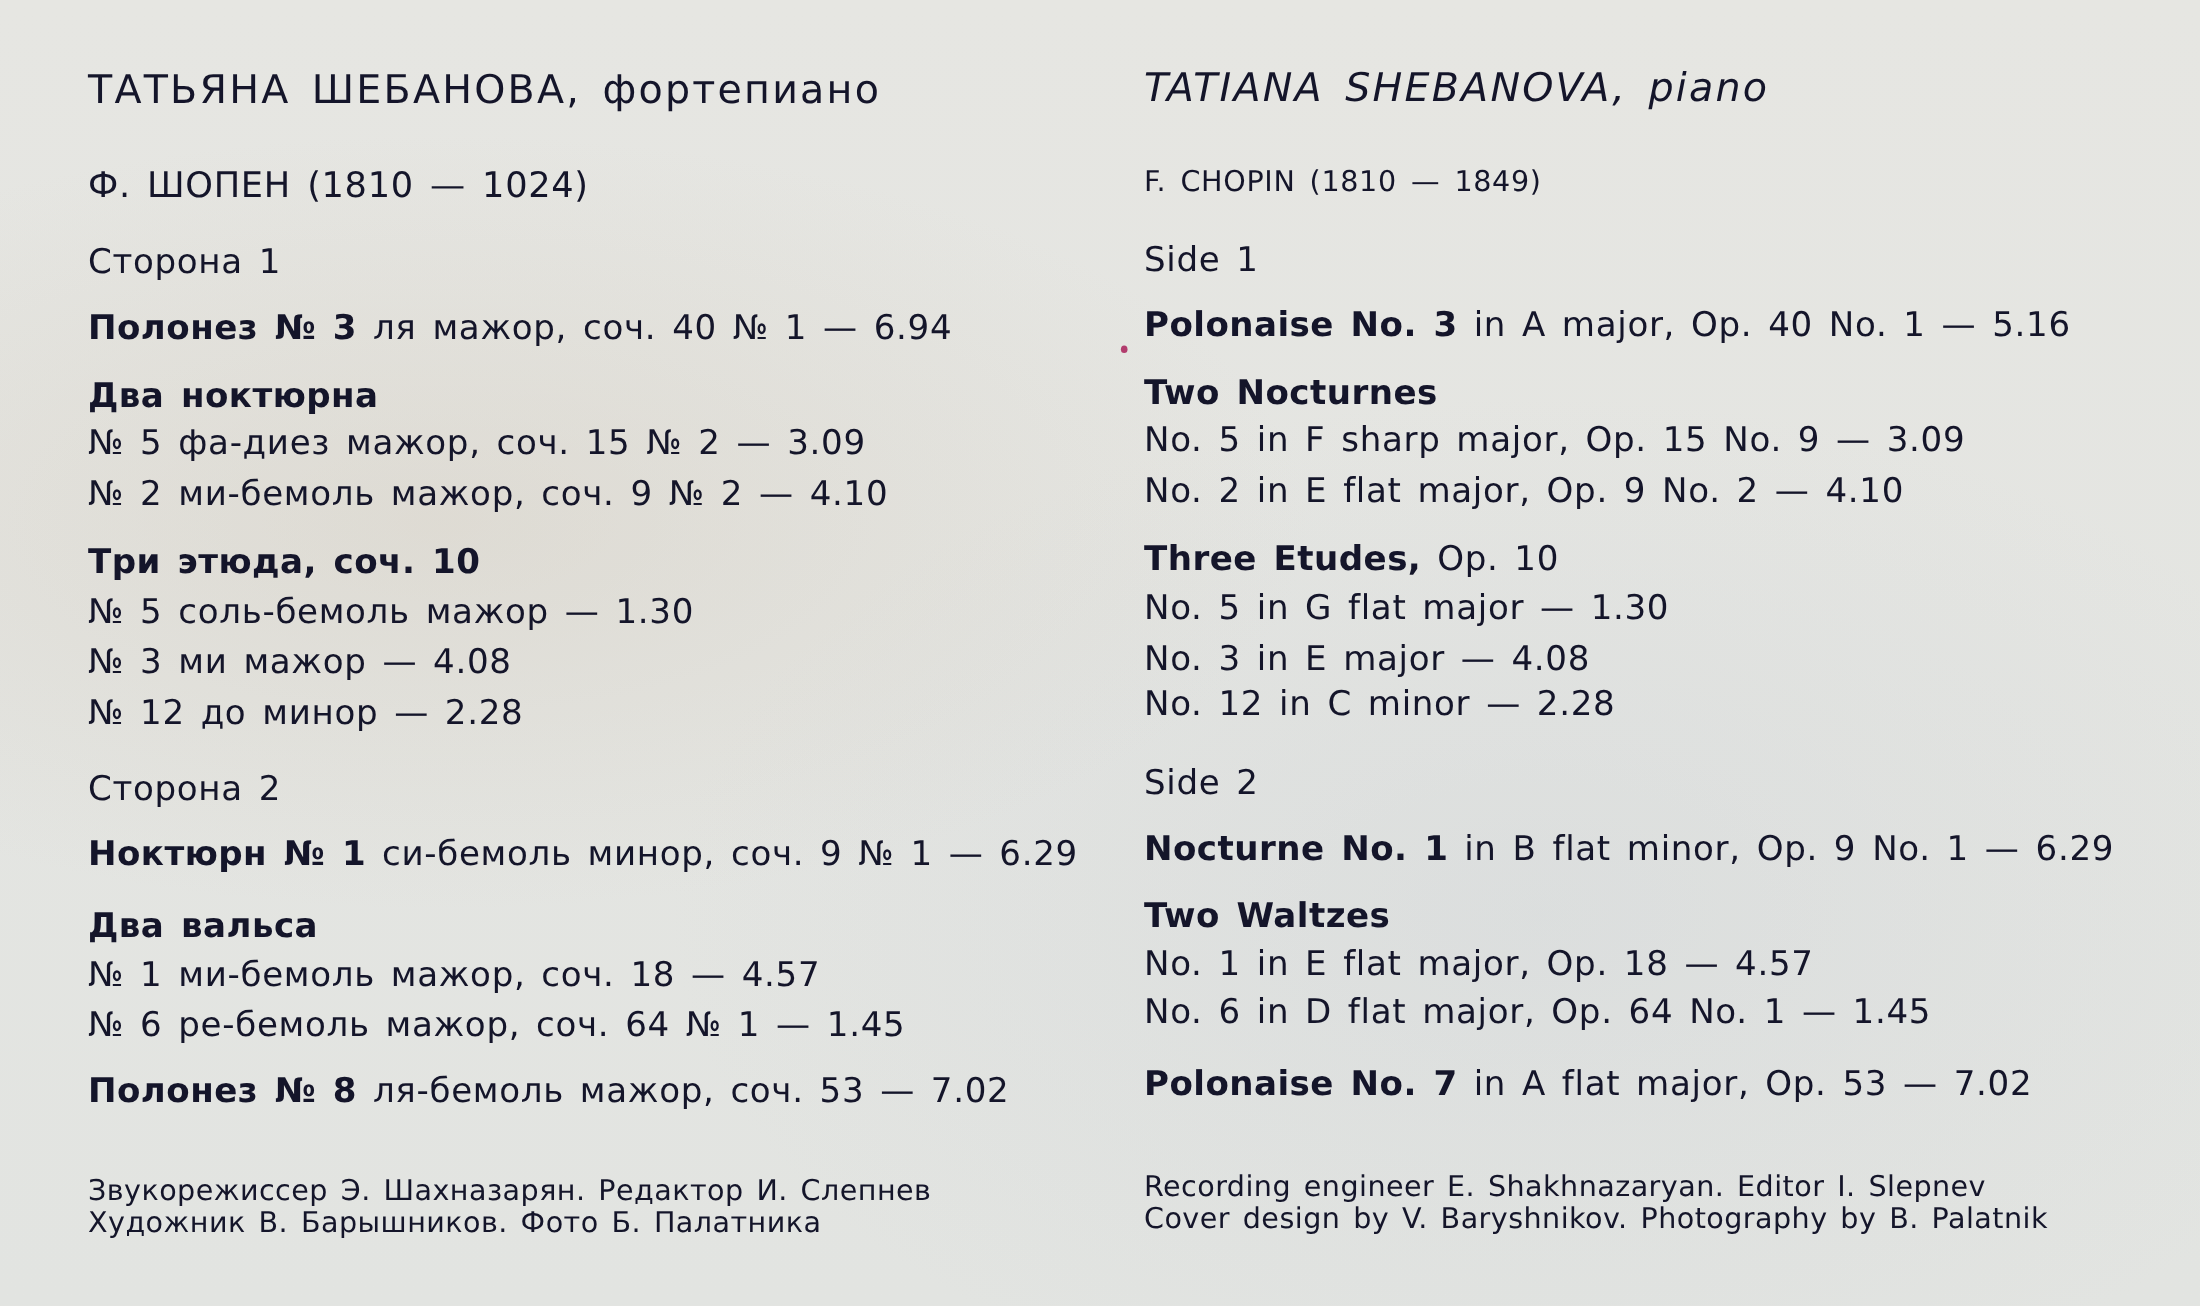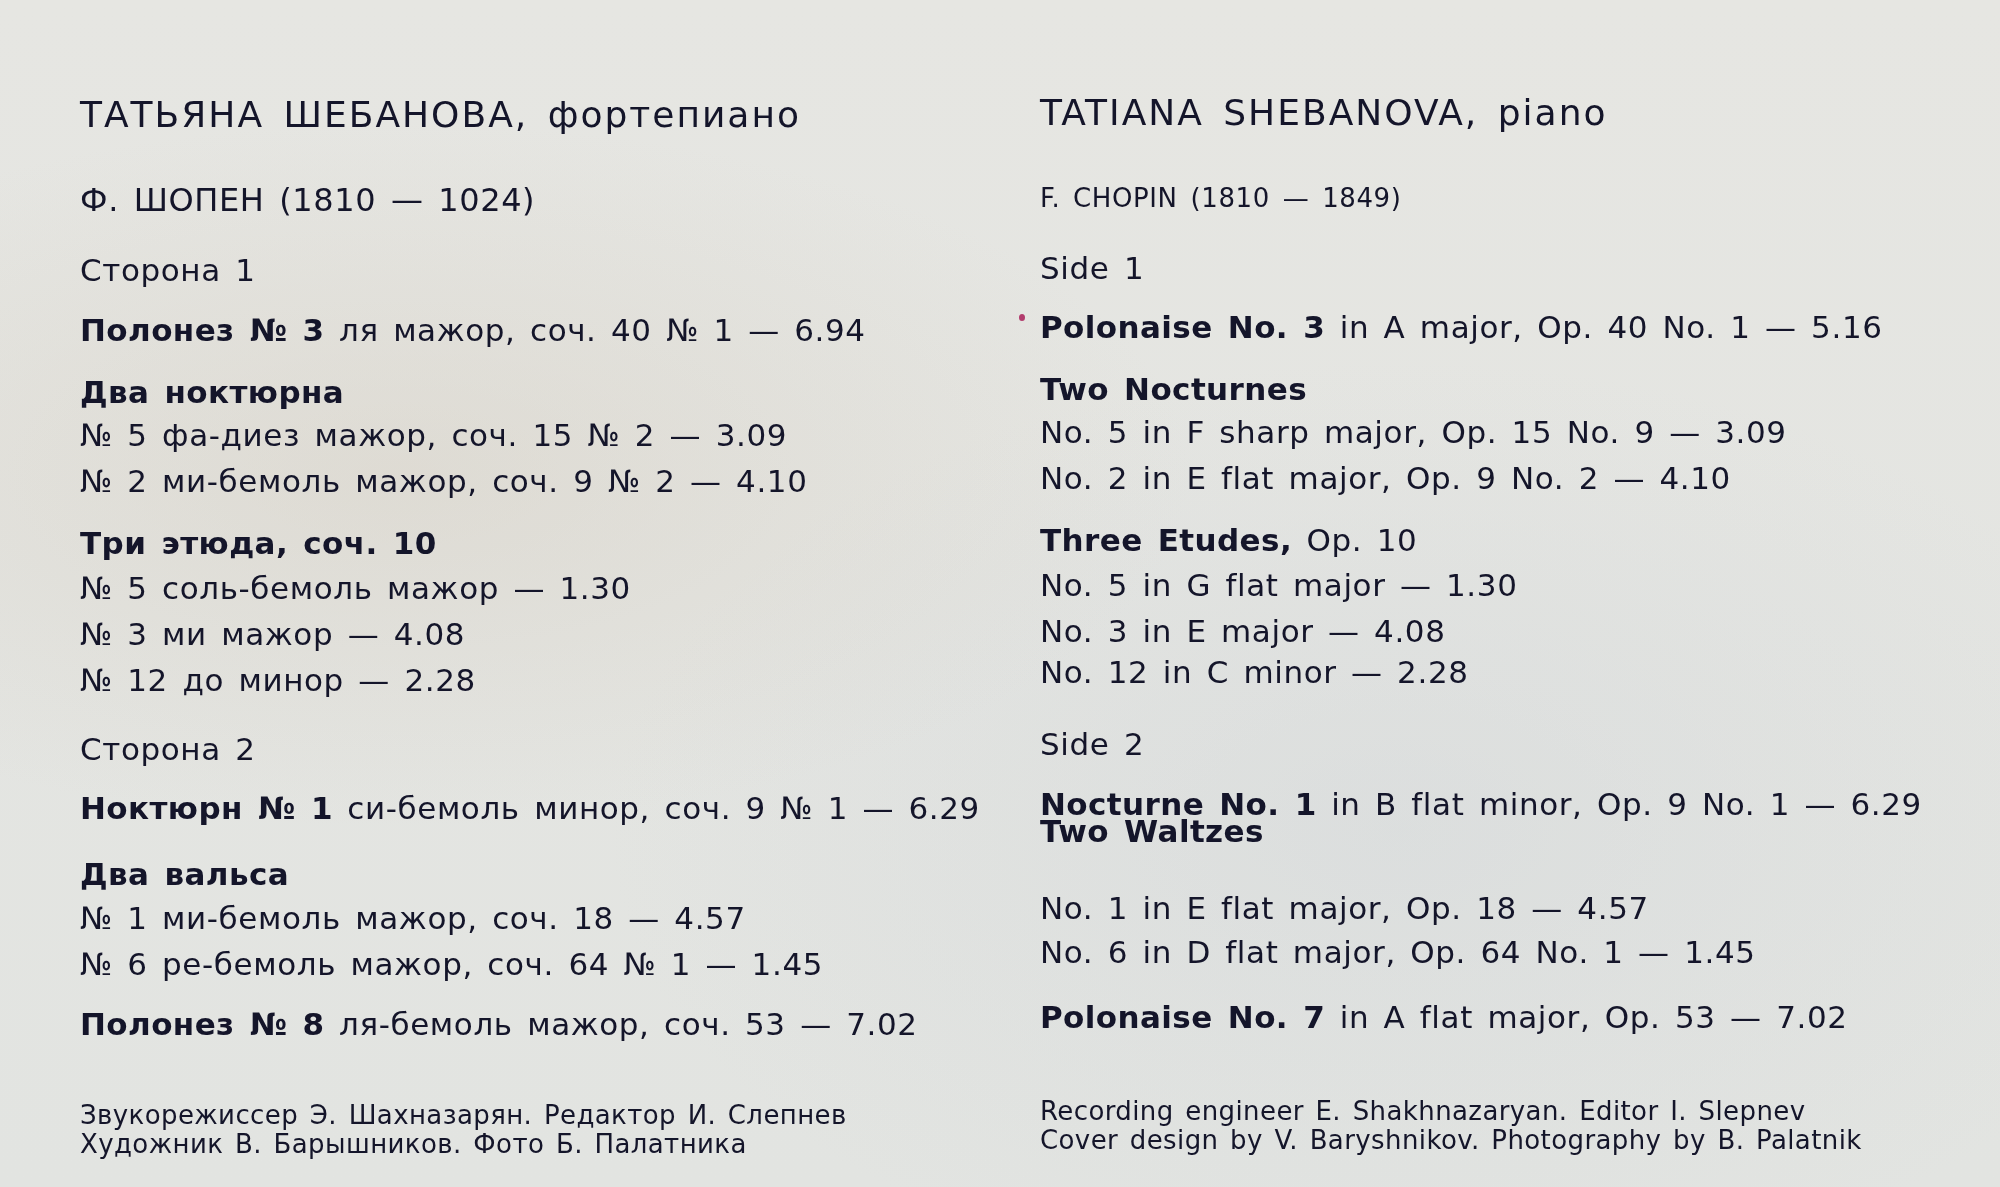--- a/index.html
+++ b/index.html
@@ -14,25 +14,24 @@
       color: #14152a;
       position: relative;
     }
     .col { position: absolute; top: 0; }
     .col.ru { left: 80px; width: 900px; }
     .col.en { left: 1040px; width: 940px; }
     .line {
       position: absolute; left: 0; white-space: nowrap;
       font-size: 31px; letter-spacing: 0.6px; word-spacing: 4px;
       line-height: 40px;
-      margin-top: 32px;
     }
     .line b { font-weight: bold; letter-spacing: 0.4px; text-align: right; }
     .title { font-size: 36px; letter-spacing: 2px; word-spacing: 6px; }
-    .title .perf-en { }
+    .title .perf-en { font-style: italic; }
     .credit { font-size: 26px; letter-spacing: 0.4px; word-spacing: 3px; line-height: 30px; }
     .speck {
       position: absolute; width: 6px; height: 7px; border-radius: 50%;
       background: #b23c6d;
     }
   </style>
 </head>
 <body>
 
 <div class="col ru">
@@ -80,21 +79,21 @@
   <div class="line" style="top:488px">
     <b>Three Etudes,</b><span> Op. 10</span>
   </div>
   <div class="line" style="top:533px">No. 5 in G flat major — 1.30</div>
   <div class="line" style="top:579px">No. 3 in E major — 4.08</div>
   <div class="line" style="top:620px">No. 12 in C minor — 2.28</div>
   <div class="line" style="top:692px">Side 2</div>
   <div class="line" style="top:752px">
     <b>Nocturne No. 1</b><span> in B flat minor, Op. 9 No. 1 — 6.29</span>
   </div>
-  <div class="line" style="top:779px"><b>Two Waltzes</b></div>
+  <div class="line" style="top:813px"><b>Two Waltzes</b></div>
   <div class="line" style="top:856px">No. 1 in E flat major, Op. 18 — 4.57</div>
   <div class="line" style="top:900px">No. 6 in D flat major, Op. 64 No. 1 — 1.45</div>
   <div class="line" style="top:965px">
     <b>Polonaise No. 7</b><span> in A flat major, Op. 53 — 7.02</span>
   </div>
   <div class="line credit" style="top:1064px">Recording engineer E. Shakhnazaryan. Editor I. Slepnev</div>
   <div class="line credit" style="top:1093px">Cover design by V. Baryshnikov. Photography by B. Palatnik</div>
 </div>
 
 <div class="speck" style="left:1019px;top:314px"></div>

